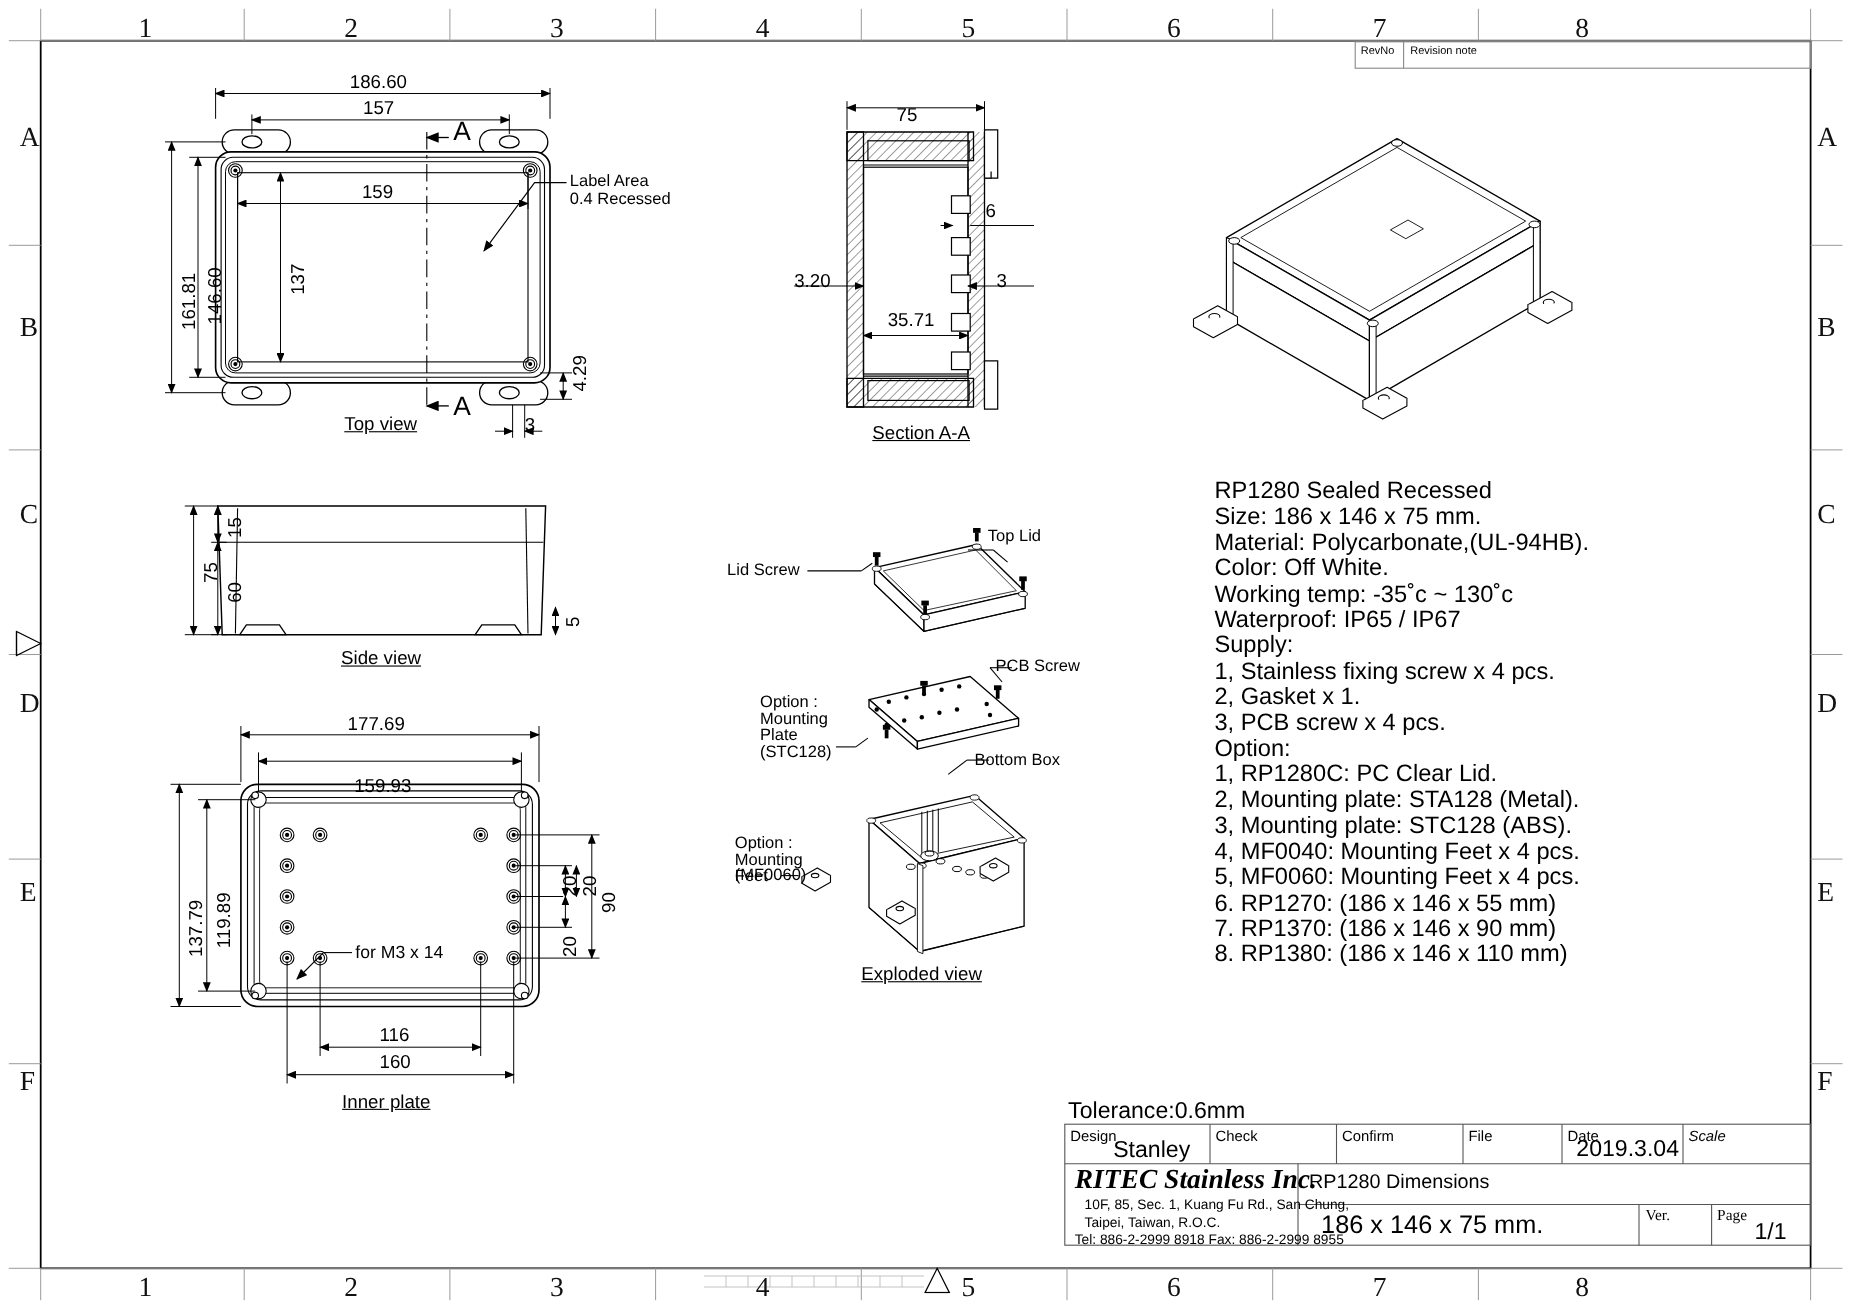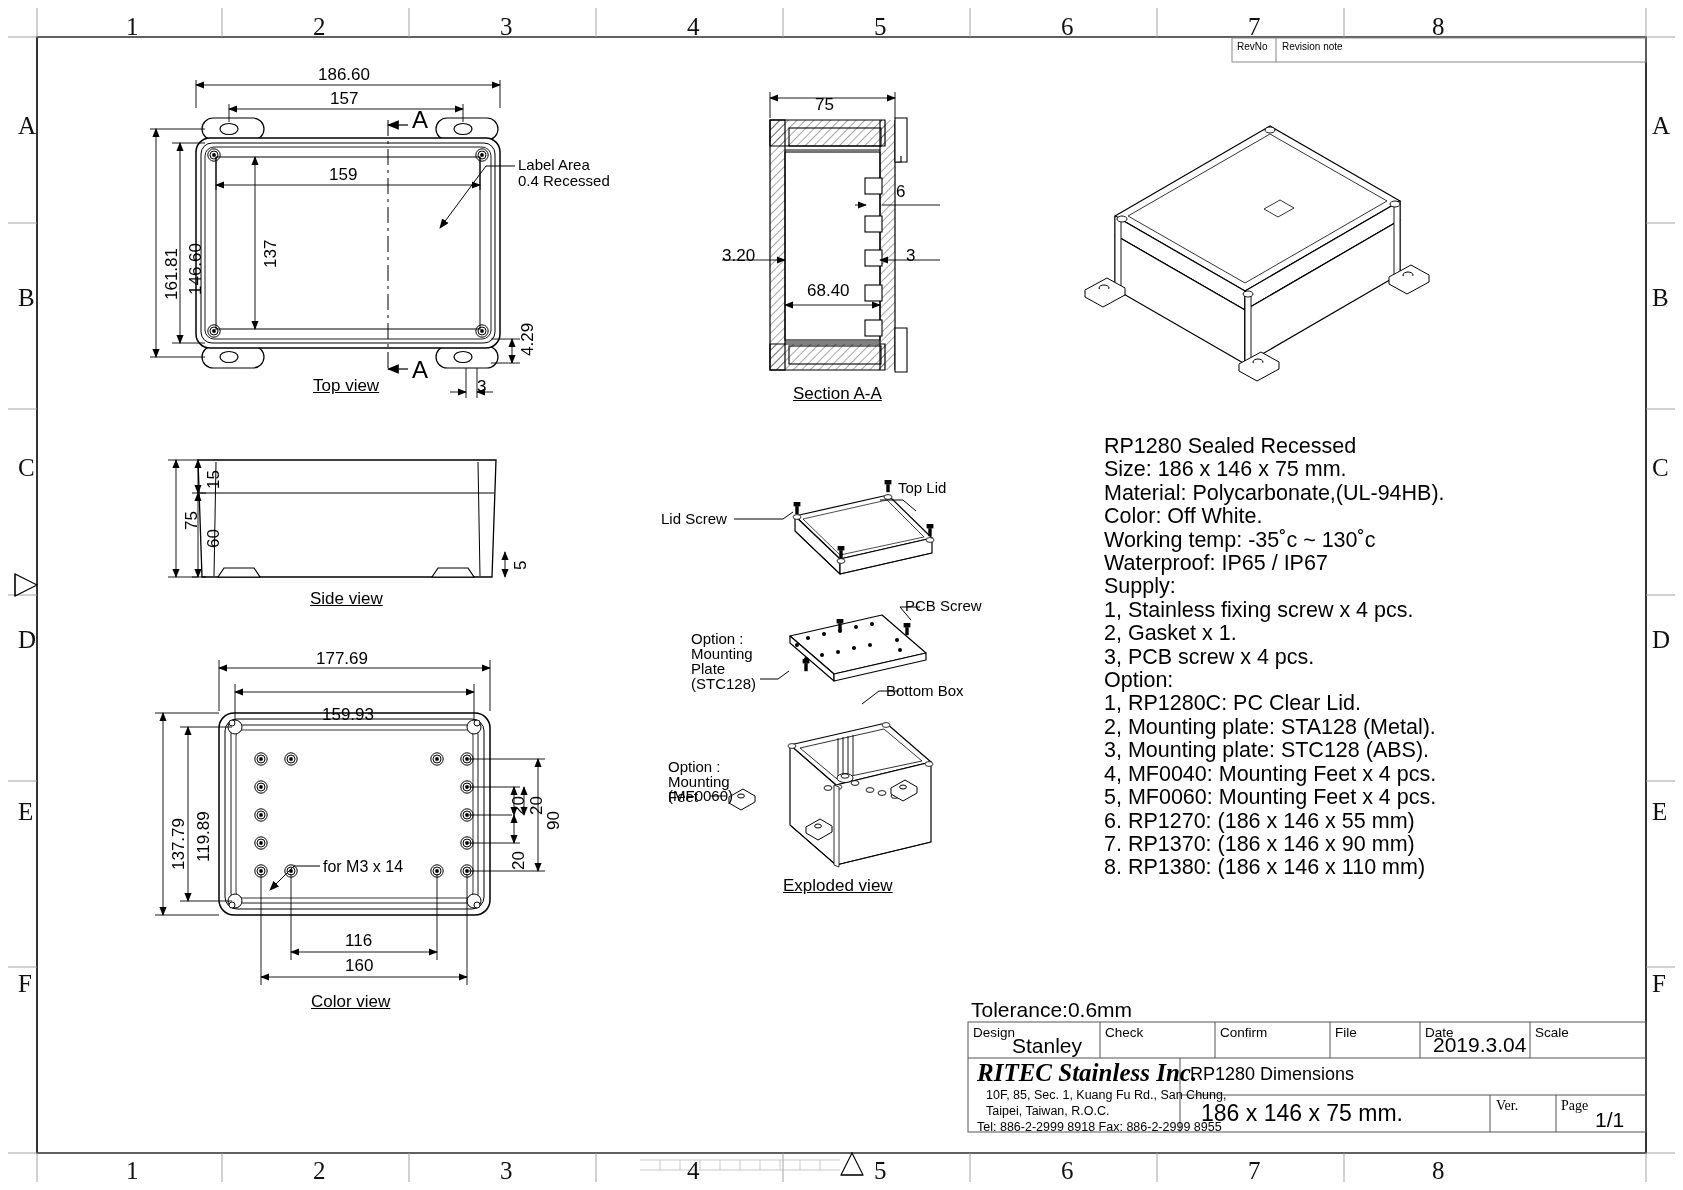--- a/index.html
+++ b/index.html
@@ -592,21 +592,21 @@
   <div class="txt dimv" style="left:262px;top:268px;">137</div>
   <div class="txt dimv" style="left:519px;top:356px;">4.29</div>
   <div class="txt dim" style="left:477px;top:378px;">3</div>
   <div class="txt" style="left:412px;top:108px;font-size:24px;">A</div>
   <div class="txt" style="left:412px;top:358px;font-size:24px;">A</div>
   <div class="txt lead" style="left:518px;top:157px;">Label Area</div>
   <div class="txt lead" style="left:518px;top:173px;">0.4 Recessed</div>
   <div class="txt vlabel" style="left:313px;top:377px;">Top view</div>
 
   <div class="txt dim" style="left:815px;top:96px;">75</div>
-  <div class="txt dim" style="left:807px;top:282px;">68.40</div>
+  <div class="txt dim" style="left:807px;top:282px;">35.71</div>
   <div class="txt dim" style="left:722px;top:247px;">3.20</div>
   <div class="txt dim" style="left:906px;top:247px;">3</div>
   <div class="txt dim" style="left:896px;top:183px;">6</div>
   <div class="txt vlabel" style="left:793px;top:385px;">Section A-A</div>
 
   <div class="txt dimv" style="left:183px;top:530px;">75</div>
   <div class="txt dimv" style="left:205px;top:548px;">60</div>
   <div class="txt dimv" style="left:205px;top:489px;">15</div>
   <div class="txt dimv" style="left:512px;top:570px;">5</div>
   <div class="txt vlabel" style="left:310px;top:590px;">Side view</div>
@@ -615,21 +615,21 @@
   <div class="txt dim" style="left:322px;top:706px;">159.93</div>
   <div class="txt dimv" style="left:170px;top:870px;">137.79</div>
   <div class="txt dimv" style="left:195px;top:862px;">119.89</div>
   <div class="txt dimv" style="left:510px;top:815px;">20</div>
   <div class="txt dimv" style="left:528px;top:815px;">20</div>
   <div class="txt dimv" style="left:510px;top:870px;">20</div>
   <div class="txt dimv" style="left:545px;top:830px;">90</div>
   <div class="txt dim" style="left:345px;top:932px;">116</div>
   <div class="txt dim" style="left:345px;top:957px;">160</div>
   <div class="txt lead" style="left:323px;top:859px;font-size:16px;">for M3 x 14</div>
-  <div class="txt vlabel" style="left:311px;top:993px;">Color view</div>
+  <div class="txt vlabel" style="left:311px;top:993px;">Inner plate</div>
 
   <div class="txt lead" style="left:898px;top:480px;">Top Lid</div>
   <div class="txt lead" style="left:661px;top:511px;">Lid Screw</div>
   <div class="txt lead" style="left:905px;top:598px;">PCB Screw</div>
   <div class="txt lead" style="left:886px;top:683px;">Bottom Box</div>
   <div class="txt lead" style="left:691px;top:631px;">Option :</div>
   <div class="txt lead" style="left:691px;top:646px;">Mounting</div>
   <div class="txt lead" style="left:691px;top:661px;">Plate</div>
   <div class="txt lead" style="left:691px;top:676px;">(STC128)</div>
   <div class="txt lead" style="left:668px;top:759px;">Option :</div>
@@ -665,21 +665,21 @@
   <div class="txt tbcell-label" style="left:973px;top:1026px;">Design</div>
   <div class="txt tbcell-val" style="left:1012px;top:1035px;">Stanley</div>
   <div class="txt tbcell-label" style="left:1105px;top:1026px;">Check</div>
   <div class="txt tbcell-val" style="left:1140px;top:1035px;"></div>
   <div class="txt tbcell-label" style="left:1220px;top:1026px;">Confirm</div>
   <div class="txt tbcell-val" style="left:1255px;top:1035px;"></div>
   <div class="txt tbcell-label" style="left:1335px;top:1026px;">File</div>
   <div class="txt tbcell-val" style="left:1360px;top:1035px;"></div>
   <div class="txt tbcell-label" style="left:1425px;top:1026px;">Date</div>
   <div class="txt tbcell-val" style="left:1433px;top:1034px;">2019.3.04</div>
-  <div class="txt tbcell-label" style="left:1535px;top:1026px;">Scale</div>
+  <div class="txt tbcell-label" style="left:1535px;top:1026px;font-style:italic;">Scale</div>
   <div class="txt tbcell-val" style="left:1570px;top:1035px;"></div>
 
   <div class="txt company" style="left:977px;top:1060px;">RITEC Stainless Inc.</div>
   <div class="txt addr" style="left:986px;top:1089px;">10F, 85, Sec. 1, Kuang Fu Rd., San Chung,</div>
   <div class="txt addr" style="left:986px;top:1105px;">Taipei, Taiwan, R.O.C.</div>
   <div class="txt addr" style="left:977px;top:1121px;">Tel: 886-2-2999 8918   Fax: 886-2-2999 8955</div>
 
   <div class="txt" style="left:1190px;top:1065px;font-size:18px;">RP1280 Dimensions</div>
   <div class="txt" style="left:1201px;top:1102px;font-size:23px;">186 x 146 x 75 mm.</div>
   <div class="txt ser" style="left:1496px;top:1099px;font-size:14px;">Ver.</div>

